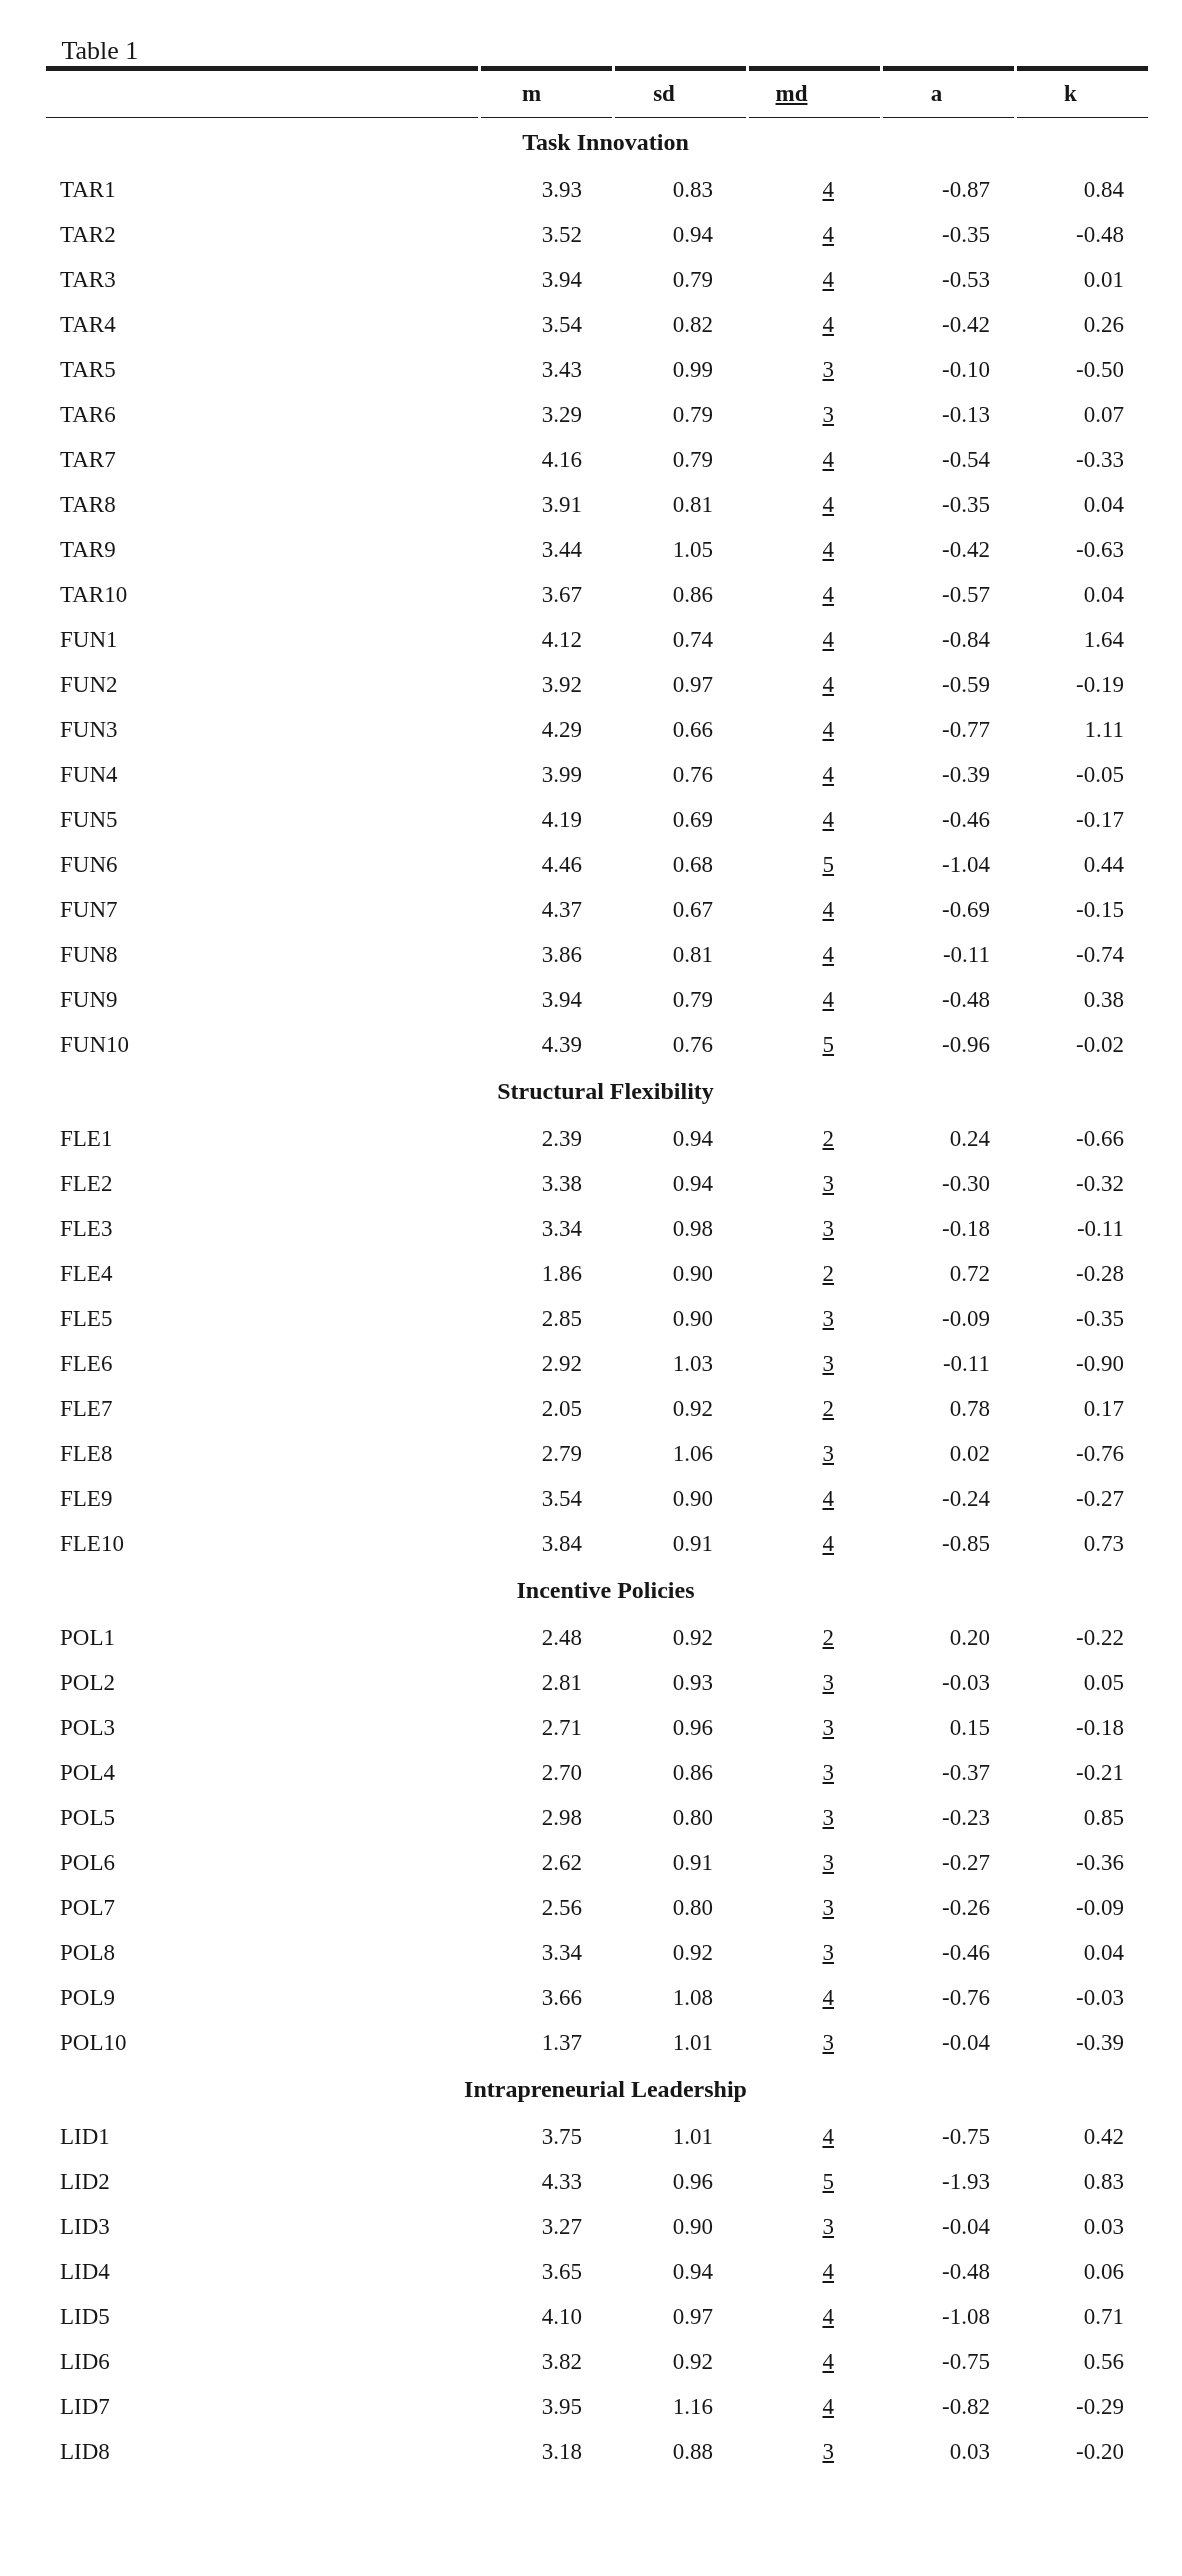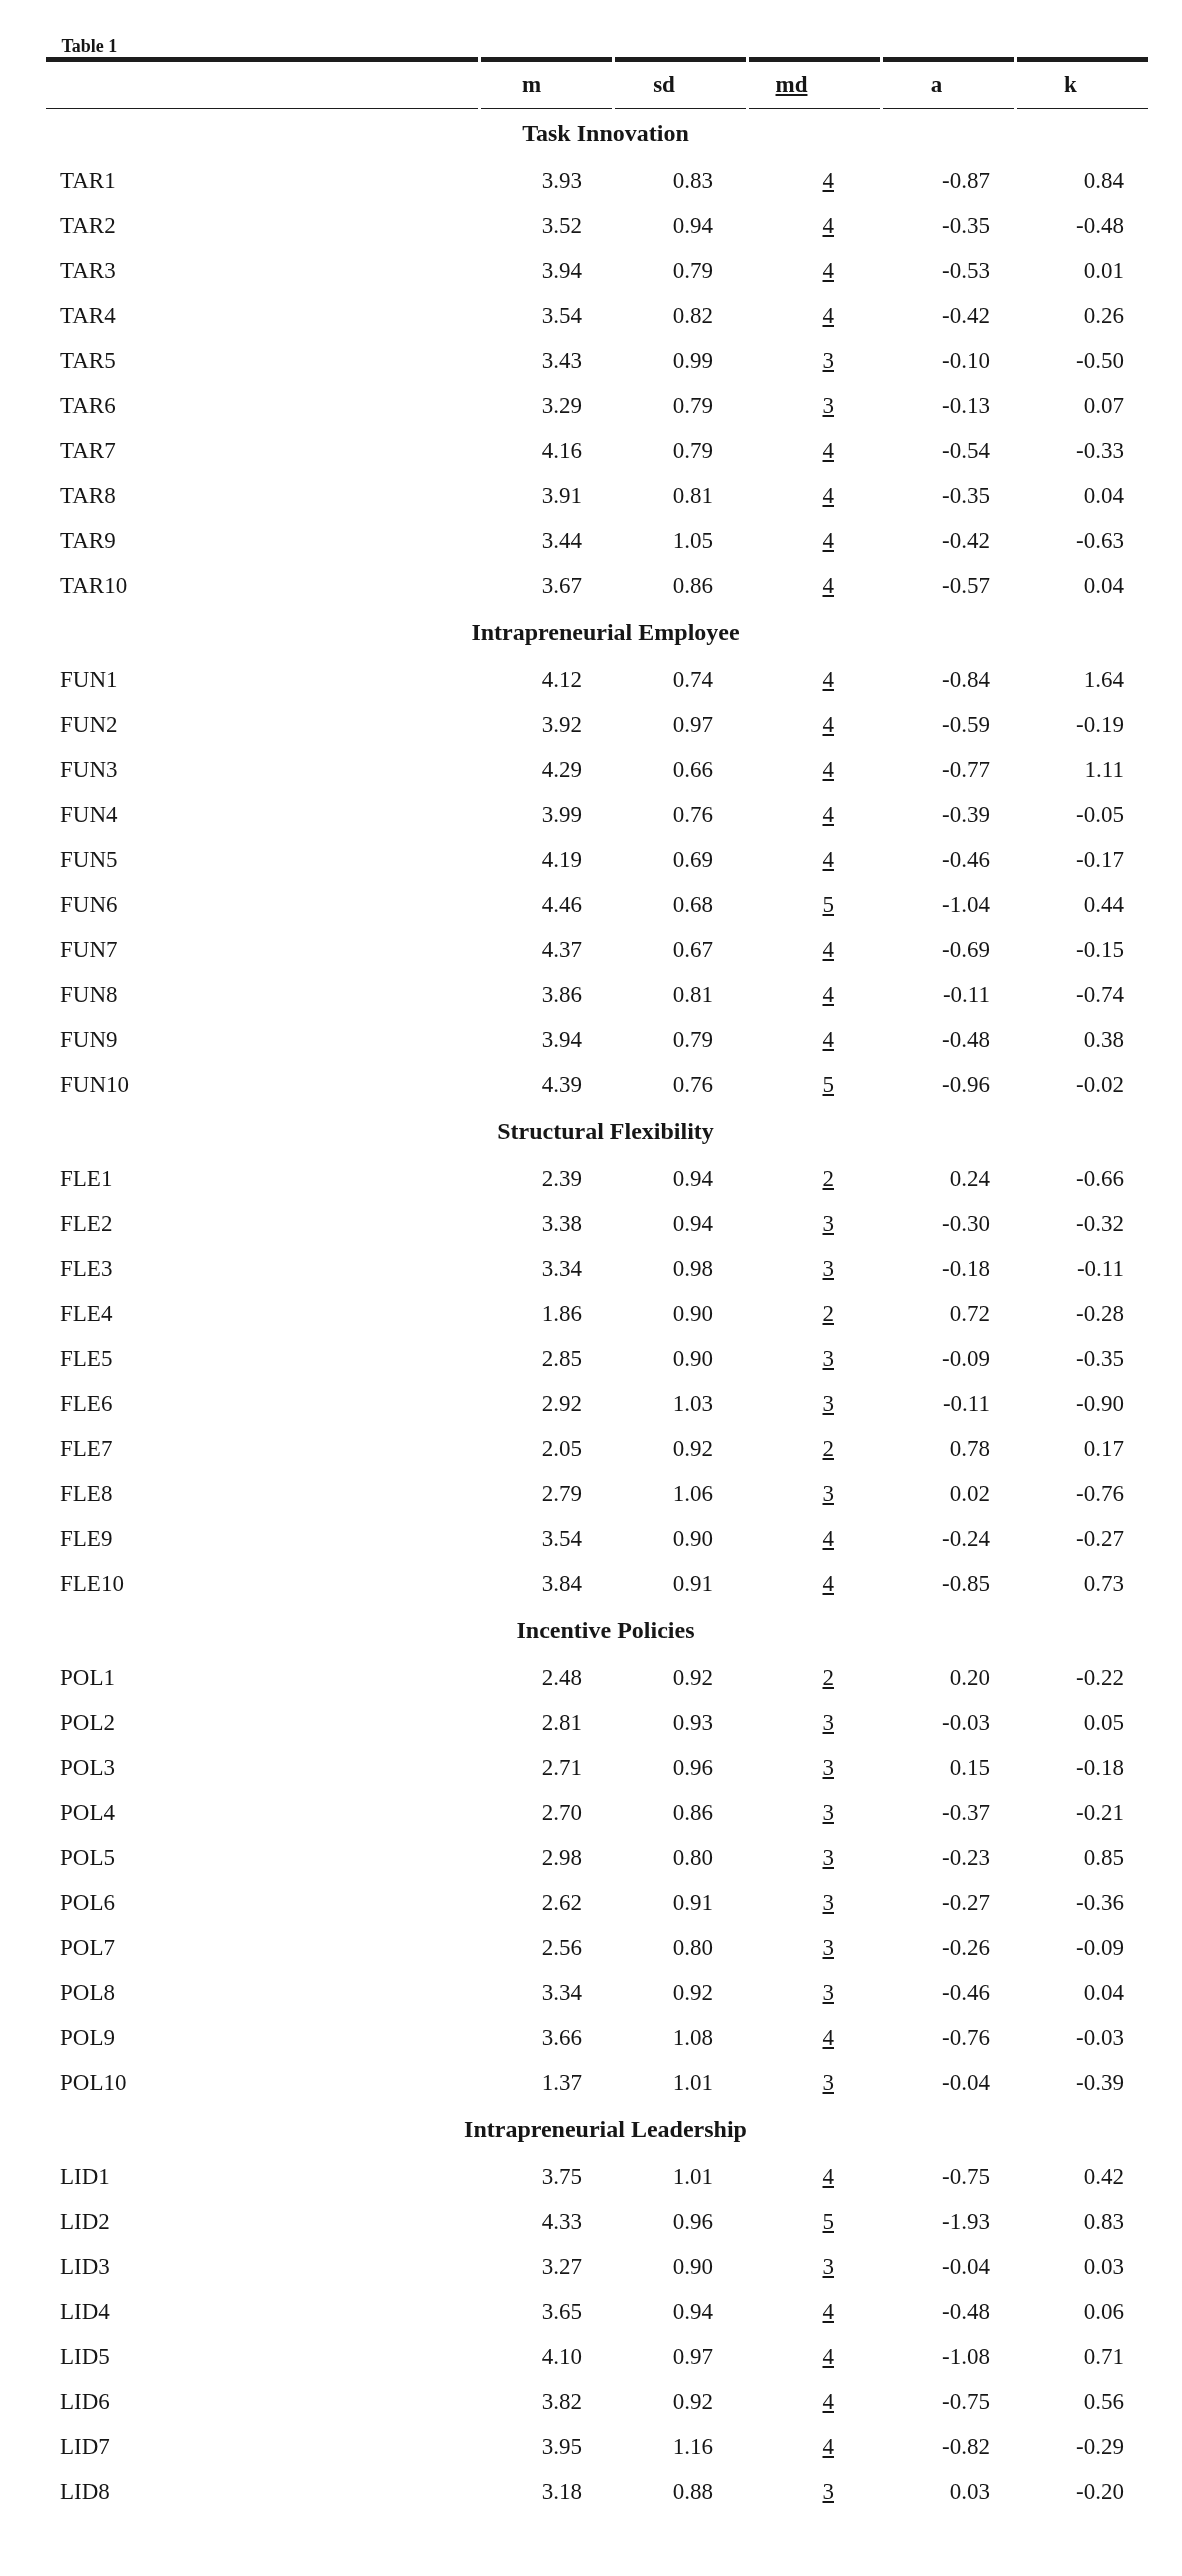--- a/index.html
+++ b/index.html
@@ -7,22 +7,22 @@
     position:relative;
     width:1183px;
     height:3243px;
     box-sizing:border-box;
     padding:37px 32px 0 46px;
     background:#ffffff;
     color:#161616;
     font-family:"Liberation Serif","DejaVu Serif",serif;
   }
   .title{
-    font-size:18px;
-    font-weight:bold;
+    font-size:26px;
+    font-weight:normal;
     line-height:1.1;
     margin:0 0 0 15.5px;
   }
   .subtitle{
     font-size:25px;
     font-style:italic;
     line-height:1.1;
     margin:28px 0 15.5px 15.5px;
   }
   
@@ -174,23 +174,20 @@
     <div class="cell num col-4">-0.63</div>
   </div>
       <div class="grid data-row">
     <div class="cell label">TAR10</div>
     <div class="cell num col-0">3.67</div>
     <div class="cell num col-1">0.86</div>
     <div class="cell num col-2">4</div>
     <div class="cell num col-3">-0.57</div>
     <div class="cell num col-4">0.04</div>
   </div>
-      <div class="grid section-row">
-    <div class="cell section-name">Intrapreneurial Employee</div>
-  </div>
       <div class="grid data-row">
     <div class="cell label">FUN1</div>
     <div class="cell num col-0">4.12</div>
     <div class="cell num col-1">0.74</div>
     <div class="cell num col-2">4</div>
     <div class="cell num col-3">-0.84</div>
     <div class="cell num col-4">1.64</div>
   </div>
       <div class="grid data-row">
     <div class="cell label">FUN2</div>

